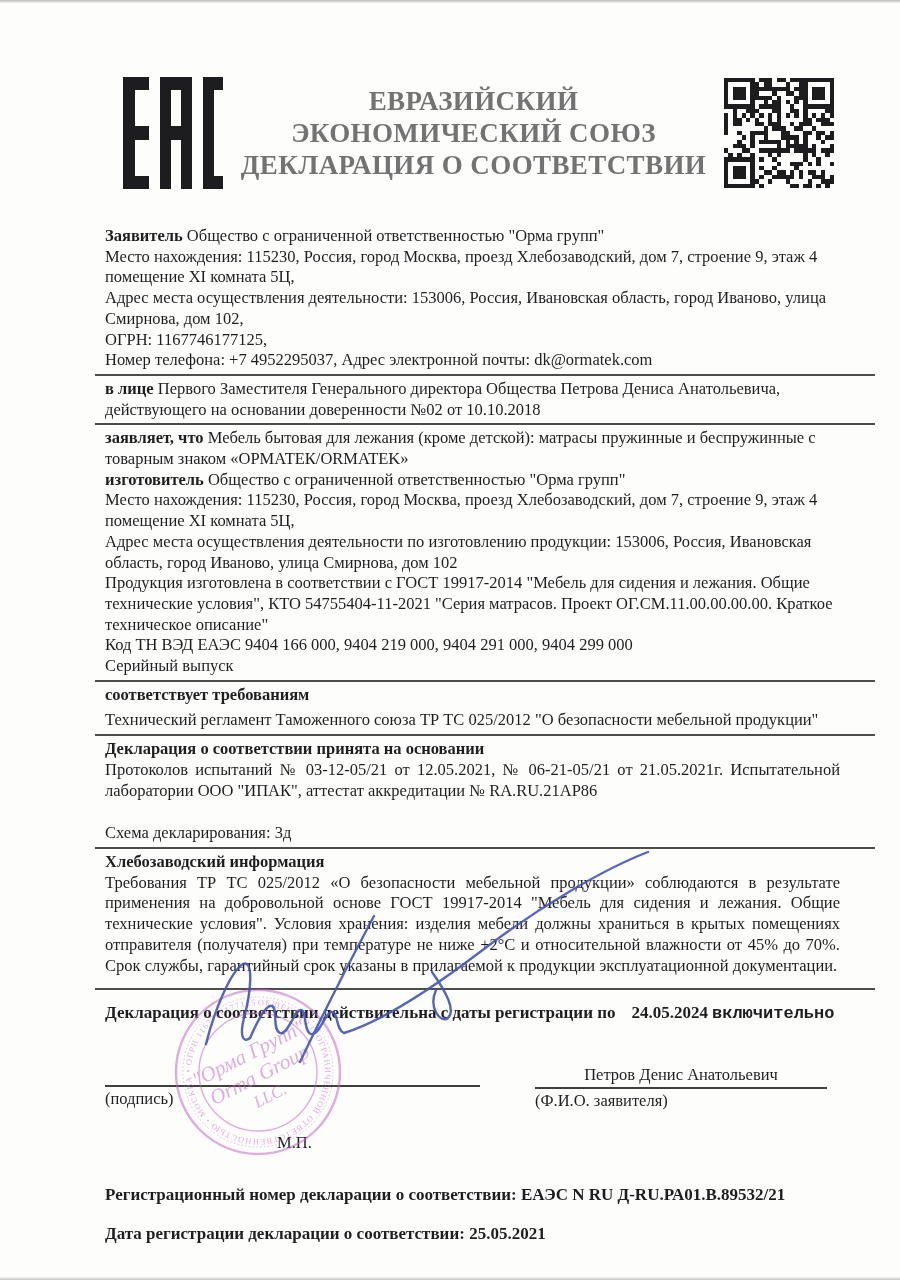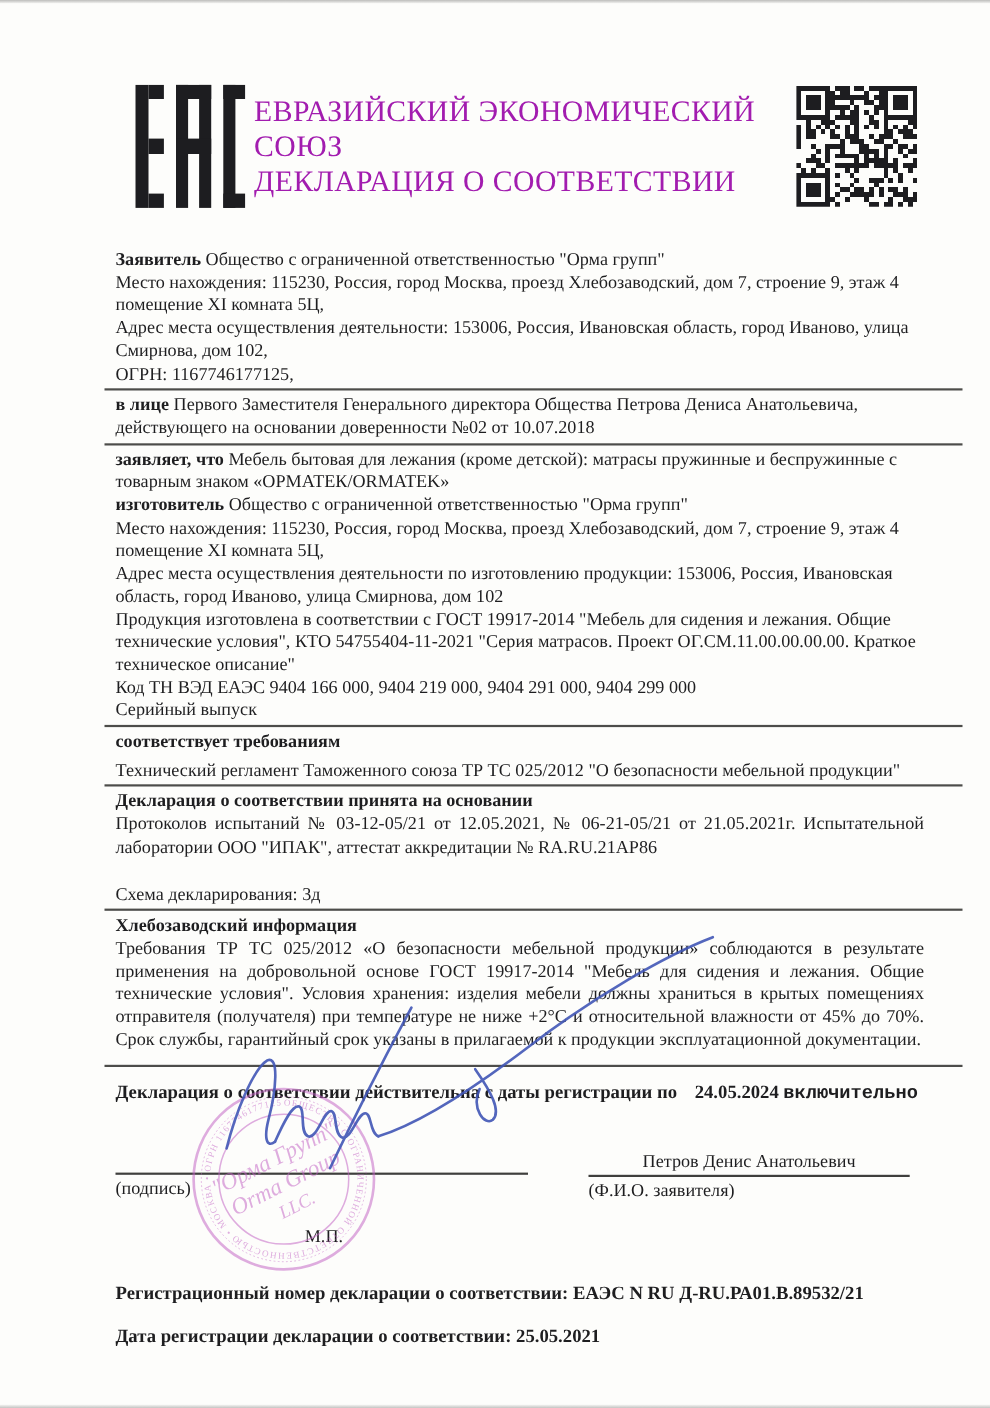--- a/index.html
+++ b/index.html
@@ -18,22 +18,22 @@
   }
   .page::after{ 
     content:""; position:absolute; left:0; bottom:0; width:100%; height:3px;
     background:linear-gradient(#f4f4f2,#c4c4c2);
   }
   .content{ padding:64px 60px 0 105px; }
 
   
   .hdr{ display:flex; align-items:center; height:138px; margin-bottom:24px; }
   .eac-box{ width:100px; height:112px; margin-left:18px; flex:none; }
-  .titles{ flex:1; text-align:left; font-weight:normal; font-size:27px;
-           line-height:32px; letter-spacing:.4px; color:#a21caf; padding:0 8px; }
+  .titles{ flex:1; text-align:center; font-weight:bold; font-size:27px;
+           line-height:32px; letter-spacing:.4px; color:#737373; padding:0 8px; }
   .qr-box{ width:110px; height:110px; flex:none; margin-right:6px; }
 
   
   p.doc{ font-size:16.5px; line-height:20.7px; }
   .b{ font-weight:bold; }
   .just{ text-align:justify; }
   hr.rule{ border:none; border-top:2px solid #4d4d4a; height:0;
            margin:3px 0 3px -10px; width:calc(100% + 45px); }
   .mt6{ margin-top:5px; }
   .scheme{ margin-top:22px; }
@@ -420,25 +420,26 @@
             </g>
           </svg>
       </div>
     </div>
 
     <div>
       <p class="doc"><span class="b">Заявитель</span> <span>Общество с ограниченной ответственностью "Орма групп"</span></p>
       <p class="doc">Место нахождения: 115230, Россия, город Москва, проезд Хлебозаводский, дом 7, строение 9, этаж 4 помещение XI комната 5Ц,</p>
       <p class="doc">Адрес места осуществления деятельности: 153006, Россия, Ивановская область, город Иваново, улица Смирнова, дом 102,</p>
       <p class="doc">ОГРН: 1167746177125,</p>
+      <p class="doc">Номер телефона: +7 4952295037, Адрес электронной почты: dk@ormatek.com</p>
     </div>
 
     <hr class="rule">
 
-    <p class="doc"><span class="b">в лице</span> <span>Первого Заместителя Генерального директора Общества Петрова Дениса Анатольевича, действующего на основании доверенности №02 от 10.07.2018</span></p>
+    <p class="doc"><span class="b">в лице</span> <span>Первого Заместителя Генерального директора Общества Петрова Дениса Анатольевича, действующего на основании доверенности №02 от 10.10.2018</span></p>
 
     <hr class="rule">
 
     <p class="doc"><span class="b">заявляет, что</span> <span>Мебель бытовая для лежания (кроме детской): матрасы пружинные и беспружинные с товарным знаком «ОРМАТЕК/ORMATEK»</span></p>
 
     <div>
       <p class="doc"><span class="b">изготовитель</span> <span>Общество с ограниченной ответственностью "Орма групп"</span></p>
       <p class="doc">Место нахождения: 115230, Россия, город Москва, проезд Хлебозаводский, дом 7, строение 9, этаж 4 помещение XI комната 5Ц,</p>
       <p class="doc">Адрес места осуществления деятельности по изготовлению продукции: 153006, Россия, Ивановская область, город Иваново, улица Смирнова, дом 102</p>
       <p class="doc">Продукция изготовлена в соответствии с ГОСТ 19917-2014 "Мебель для сидения и лежания. Общие технические условия", КТО 54755404-11-2021 "Серия  матрасов. Проект ОГ.СМ.11.00.00.00.00. Краткое техническое описание"</p>

